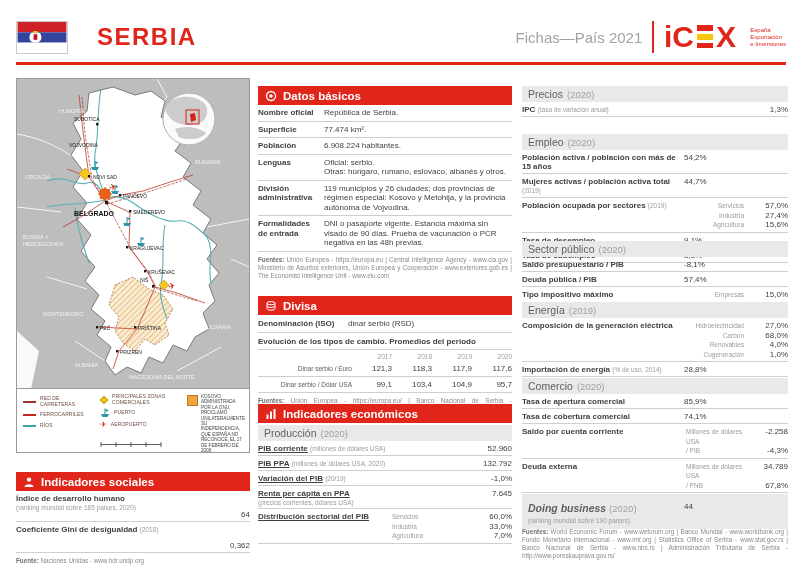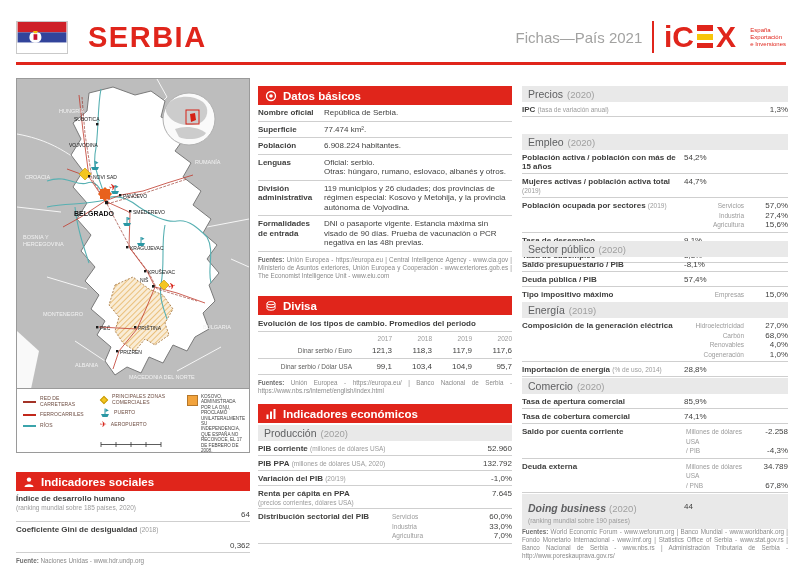--- a/index.html
+++ b/index.html
@@ -16,21 +16,21 @@
     --rail:#c2281b;
   }
   *{margin:0;padding:0;box-sizing:border-box;}
   html,body{width:800px;height:567px;overflow:hidden;background:#fff;
     font-family:"Liberation Sans",sans-serif;color:var(--dark);}
   .page{position:relative;width:800px;height:567px;background:#fff;}
 
   
   .hdr{position:absolute;left:16px;top:16px;right:14px;height:42px;display:flex;align-items:center;}
   .flag{width:52px;height:33px;border:1px solid #c9c9c9;}
-  .country{margin-left:20px;font-size:29px;font-weight:bold;color:var(--red);letter-spacing:1.5px;}
+  .country{margin-left:29px;font-size:24px;font-weight:bold;color:var(--red);letter-spacing:1.5px;}
   .hdr-right{margin-left:auto;display:flex;align-items:center;gap:10px;}
   .edition{font-size:15px;color:#a2a2a1;}
   .hdr-divider{width:2px;height:32px;background:var(--red);}
   .tagline{font-size:6px;line-height:7px;color:var(--red);}
   .rule{position:absolute;left:16px;right:14px;top:62px;height:3px;background:var(--red);}
 
   
   .col-left{position:absolute;left:16px;top:78px;width:234px;height:489px;}
   .col-mid{position:absolute;left:258px;top:78px;width:254px;height:489px;}
   .col-right{position:absolute;left:522px;top:78px;width:266px;height:489px;}
@@ -85,21 +85,21 @@
   .fx-row .fx-lab{font-size:6.5px;color:#5c5c5b;}
   .fx-row span{font-size:8px;text-align:right;}
 
   
   .sec-econ{position:absolute;top:326px;left:0;right:0;}
   .gband{height:16px;background:var(--band-bg);display:flex;align-items:center;padding:0 6px;
     font-size:10.5px;color:var(--band-tx);gap:4px;margin-top:2px;}
   .gband .gy{color:#a0a0a0;font-size:9.5px;}
   .mrow{display:flex;border-bottom:1px solid var(--line);padding:3px 0 2px;font-size:8px;line-height:9px;align-items:flex-start;}
   .mlab{flex:1;}
-  .mlab b{font-weight:bold;}
+  .mlab b{font-weight:bold;text-decoration:underline;}
   .mval{width:60px;text-align:right;flex:0 0 auto;}
   .bd{width:120px;flex:0 0 auto;}
   .bd-line{display:flex;line-height:9.5px;}
   .bd-k{flex:1;font-size:6.5px;color:var(--note);padding-right:6px;text-align:left;align-self:center;}
   .bd-v{width:42px;text-align:right;font-size:8px;}
 
   
   .rsec{position:absolute;left:0;right:0;}
   .rrow{display:flex;border-bottom:1px solid var(--line);padding:3px 0 2px;font-size:8px;line-height:9px;align-items:flex-start;}
   .rlab{width:162px;flex:0 0 auto;font-weight:bold;padding-right:4px;}
@@ -427,20 +427,24 @@
       <div class="sec-h">
         <svg width="12" height="12" viewBox="0 0 12 12">
           <g stroke="#fff" stroke-width="1" fill="none">
             <ellipse cx="6" cy="3.2" rx="4" ry="1.6"></ellipse>
             <path d="M2,3.2 V8.6 A4,1.6 0 0 0 10,8.6 V3.2"></path>
             <path d="M2,5.9 A4,1.6 0 0 0 10,5.9"></path>
           </g>
         </svg>
         <span>Divisa</span>
       </div>
+      <div class="fx-denom">
+        <b>Denominación (ISO)</b>
+        <span>dinar serbio (RSD)</span>
+      </div>
       <div class="fx-title">Evolución de los tipos de cambio. Promedios del periodo</div>
       <div class="fx-grid fx-years">
         <span></span>
         <span>2017</span>
         <span>2018</span>
         <span>2019</span>
         <span>2020</span>
       </div>
       <div class="fx-grid fx-row">
         <span class="fx-lab">Dinar serbio / Euro</span>

